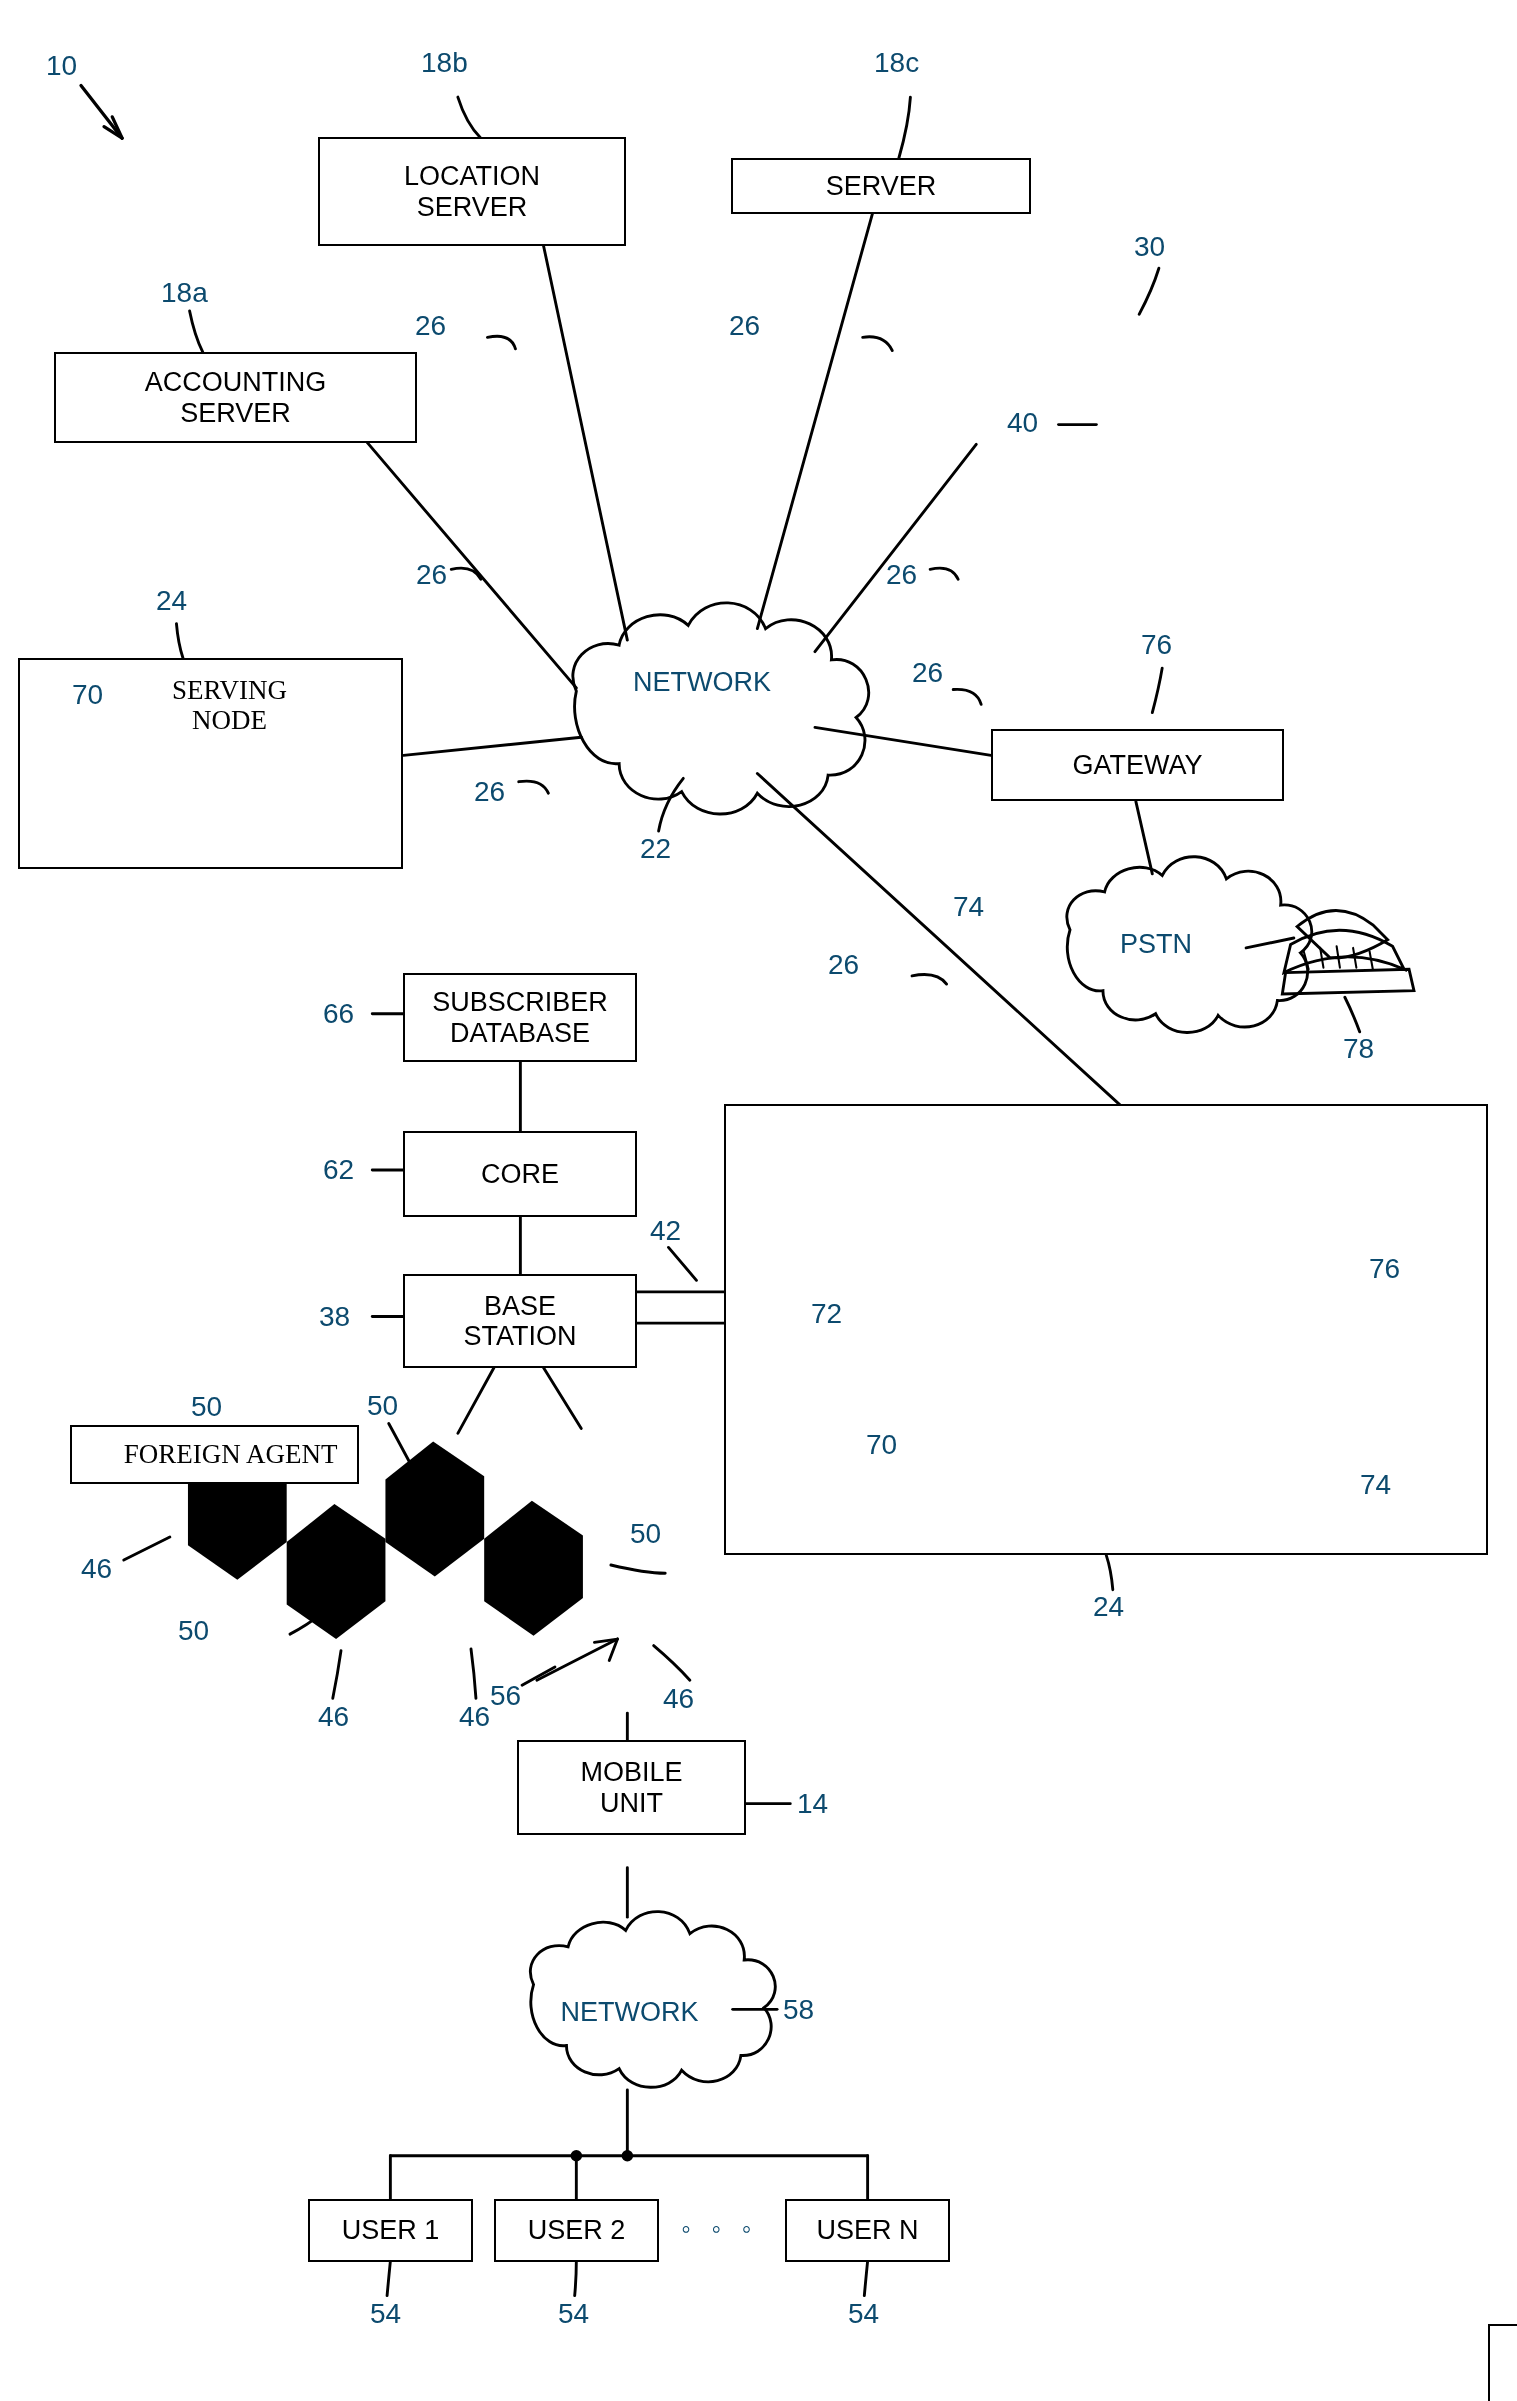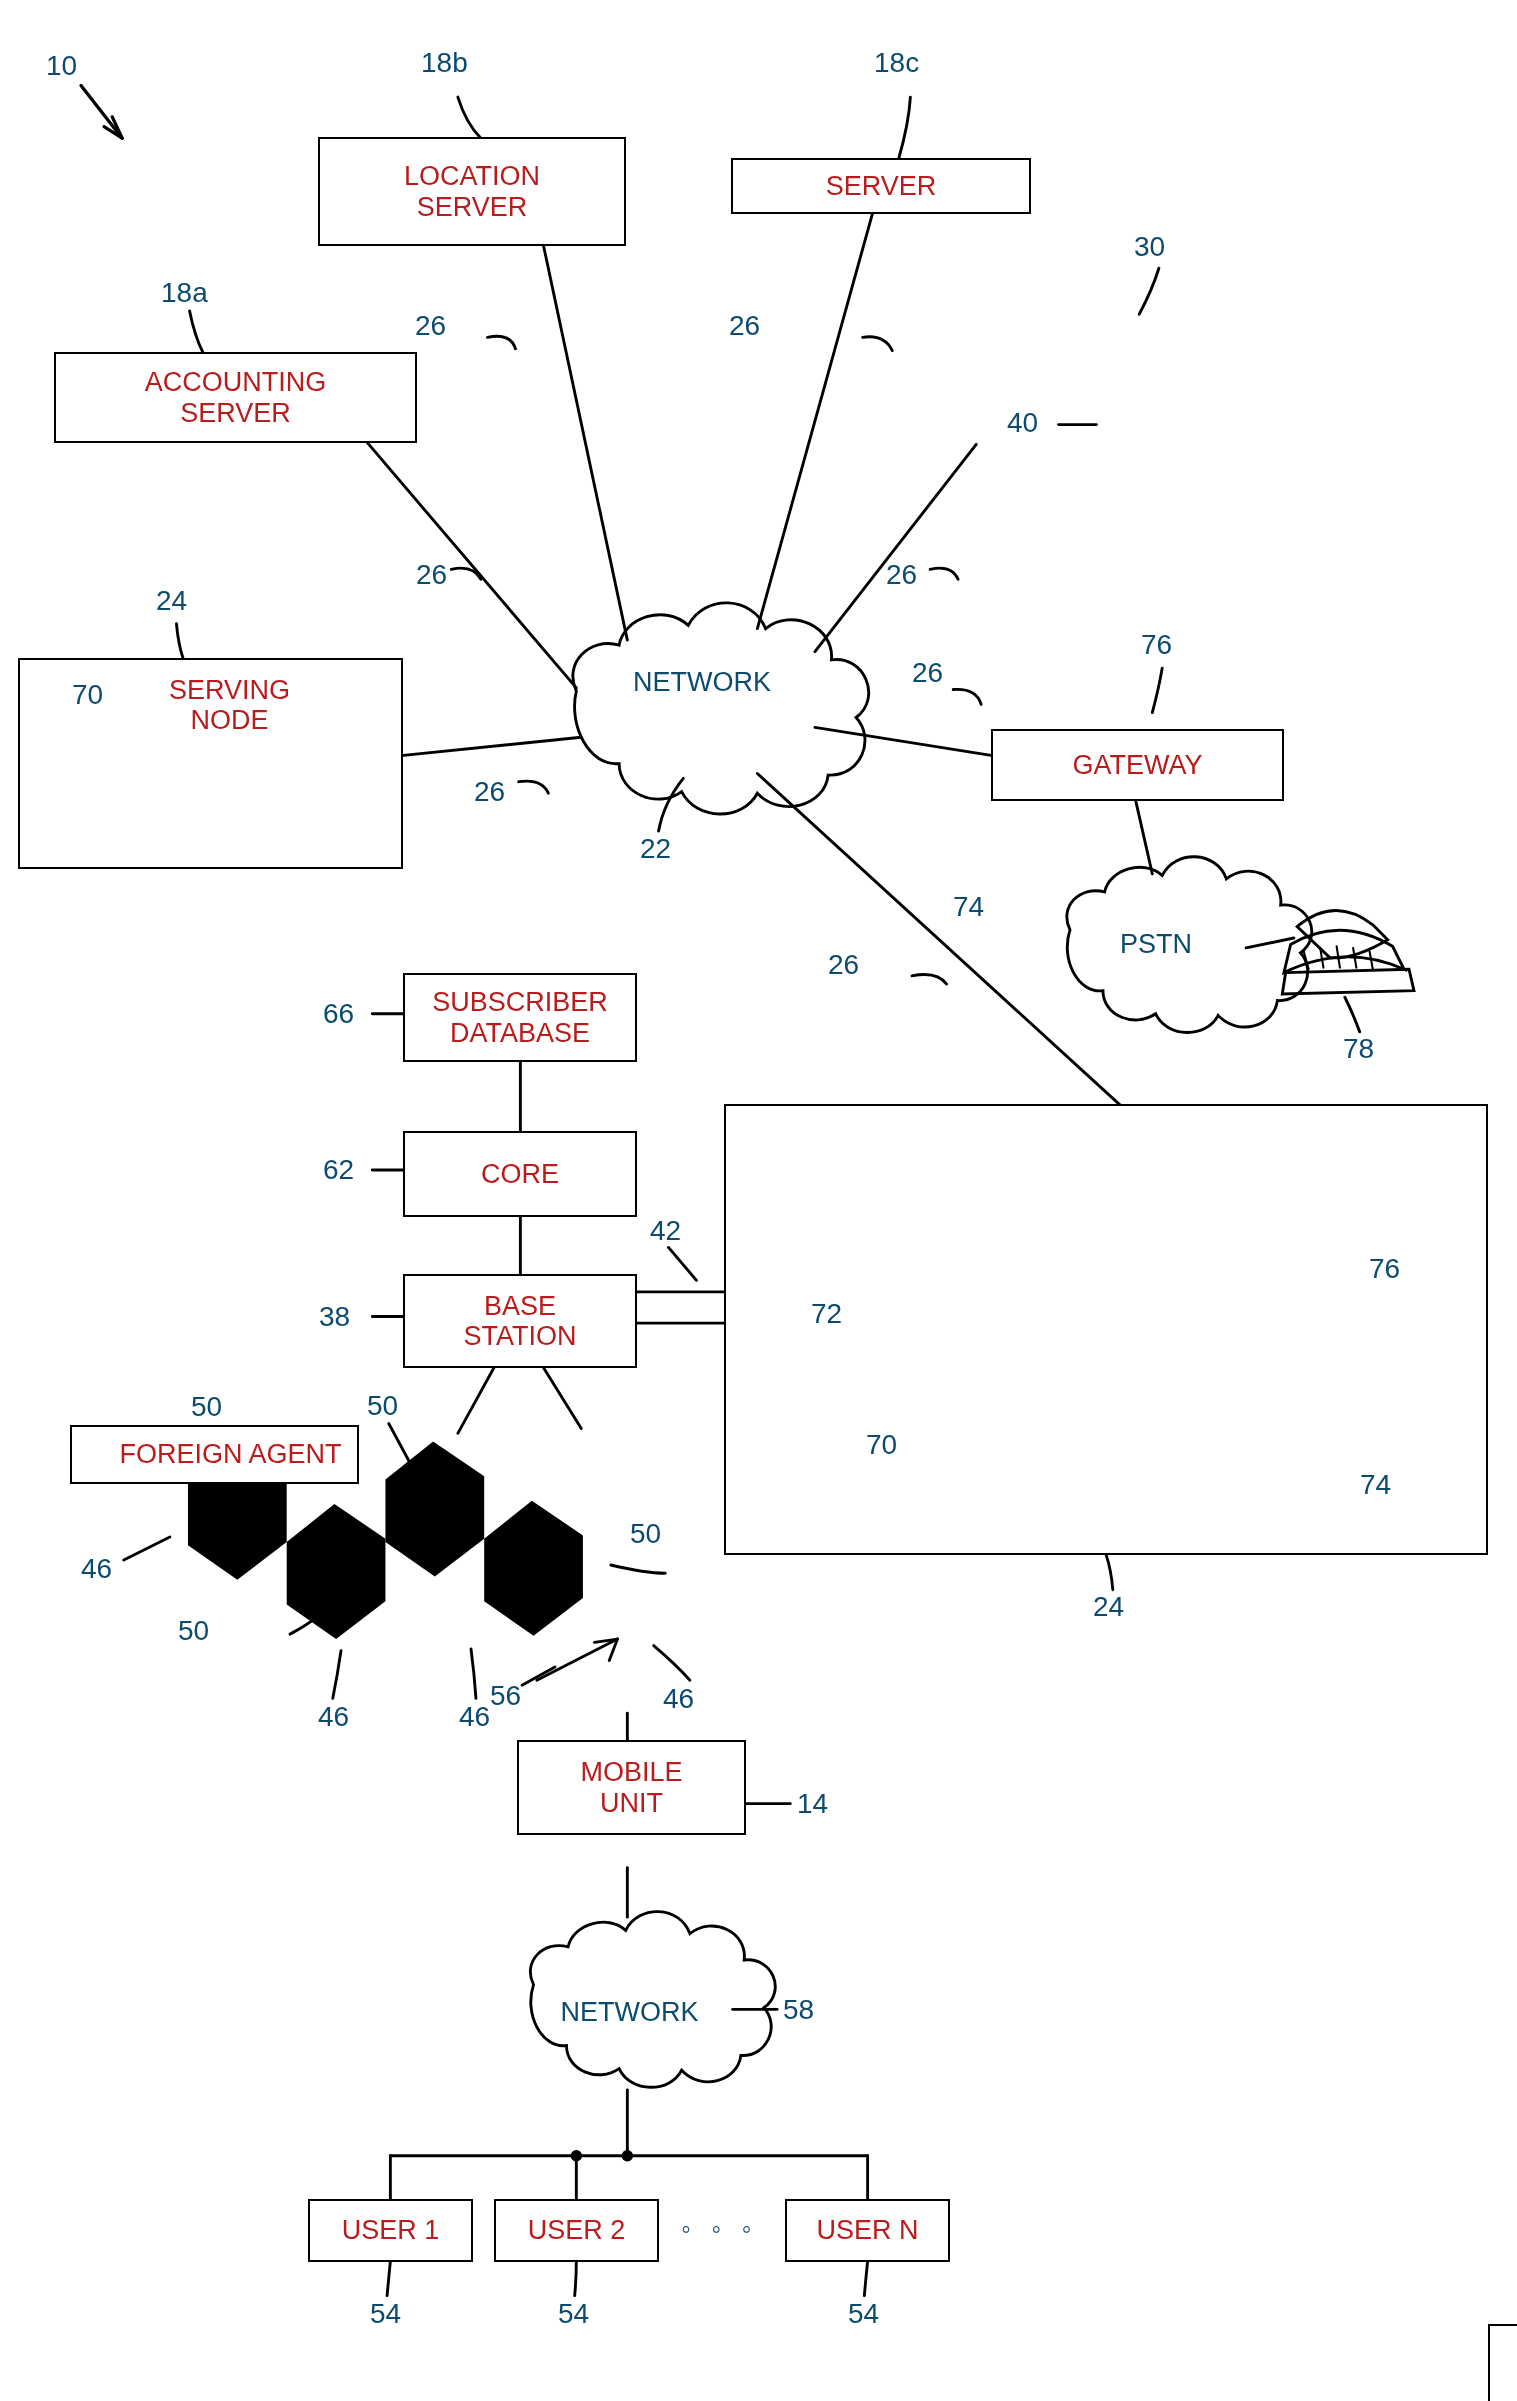--- a/index.html
+++ b/index.html
@@ -13,21 +13,21 @@
   }
   .box {
     position:absolute;
     border:2.5px solid #000;
     background:#fff;
     display:flex;
     align-items:center;
     justify-content:center;
     text-align:center;
     line-height:1.12;
-    color:#b91c1c;
+    color:#000000;
     box-sizing:border-box;
   }
   .box.inner { border-width:2.5px; }
   .lbl {
     position:absolute;
     color:#0c4a6e;
     white-space:pre;
     line-height:1.1;
   }
   .num { font-size:28px; }
@@ -229,21 +229,21 @@
   <div class="box txt-big" style="left:318px; top:137px; width:308px; height:109px;">
     <span style="white-space:pre-line;">LOCATION
 SERVER</span>
   </div>
 
   <div class="box txt-big" style="left:731px; top:158px; width:300px; height:56px;">
     <span>SERVER</span>
   </div>
 
 
-  <div class="box" style="left:18px; top:658px; width:385px; height:211px; display:block;">
+  <div class="box" style="left:18px; top:658px; width:385px; height:211px; display:block;font-family:Liberation Serif, serif;">
     <div class="txt-big" style="text-align:center; margin-top:15px; margin-left:38px; white-space:pre-line;">SERVING
 NODE</div>
     <div class="box txt-big inner" style="left:50px; top:765px; width:289px; height:59px; position:absolute;padding-left:32px;">
       <span>FOREIGN AGENT</span>
     </div>
   </div>
 
   <div class="box txt-big" style="left:991px; top:729px; width:293px; height:72px;">
     <span>GATEWAY</span>
   </div>

